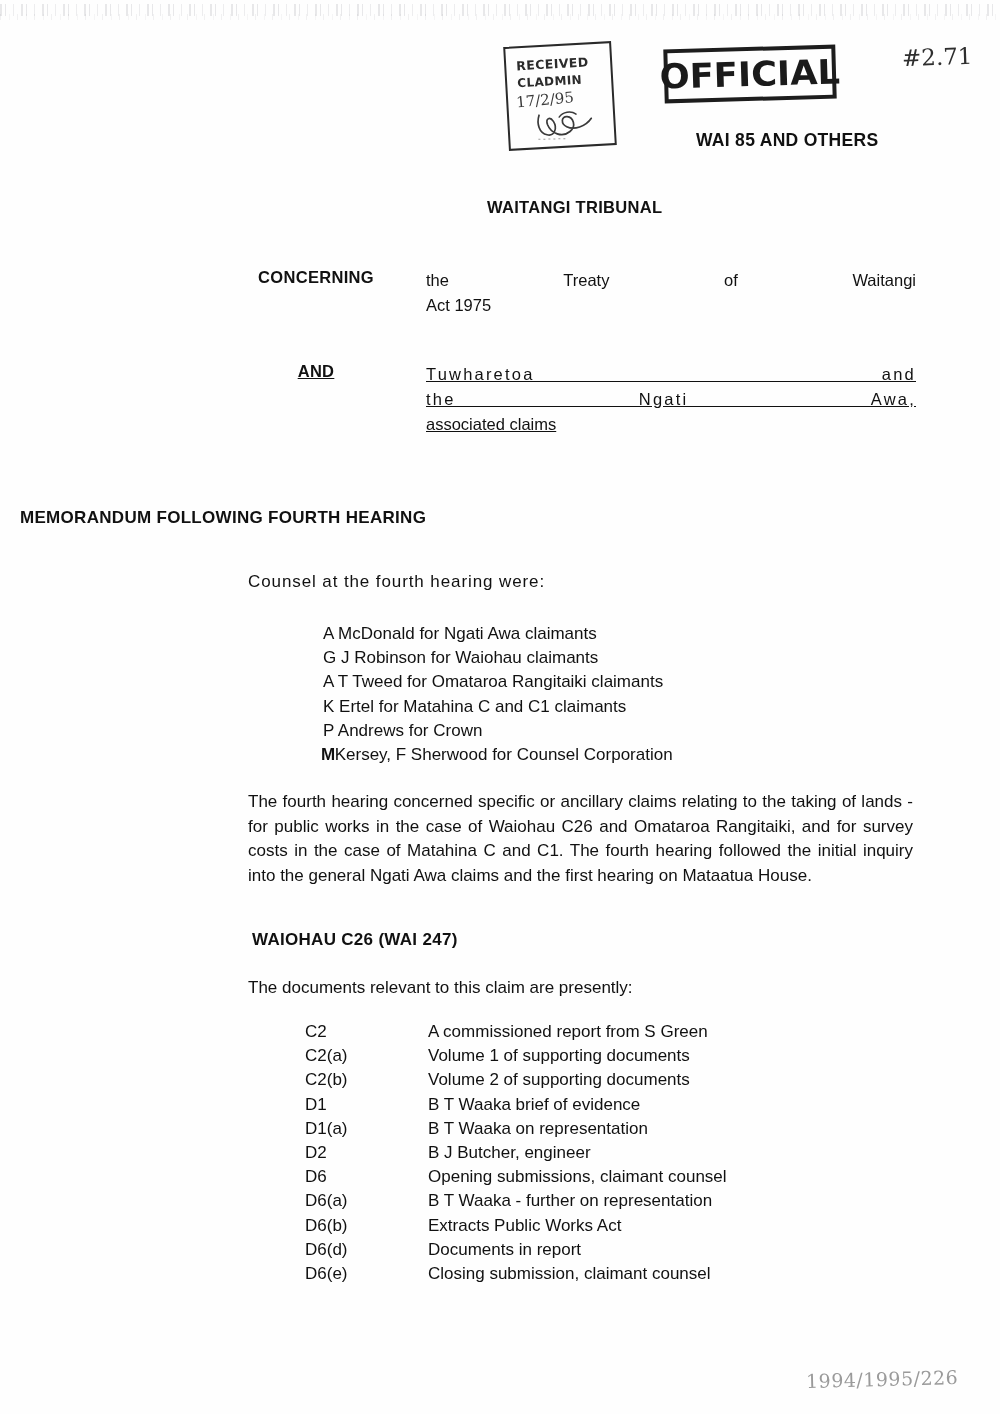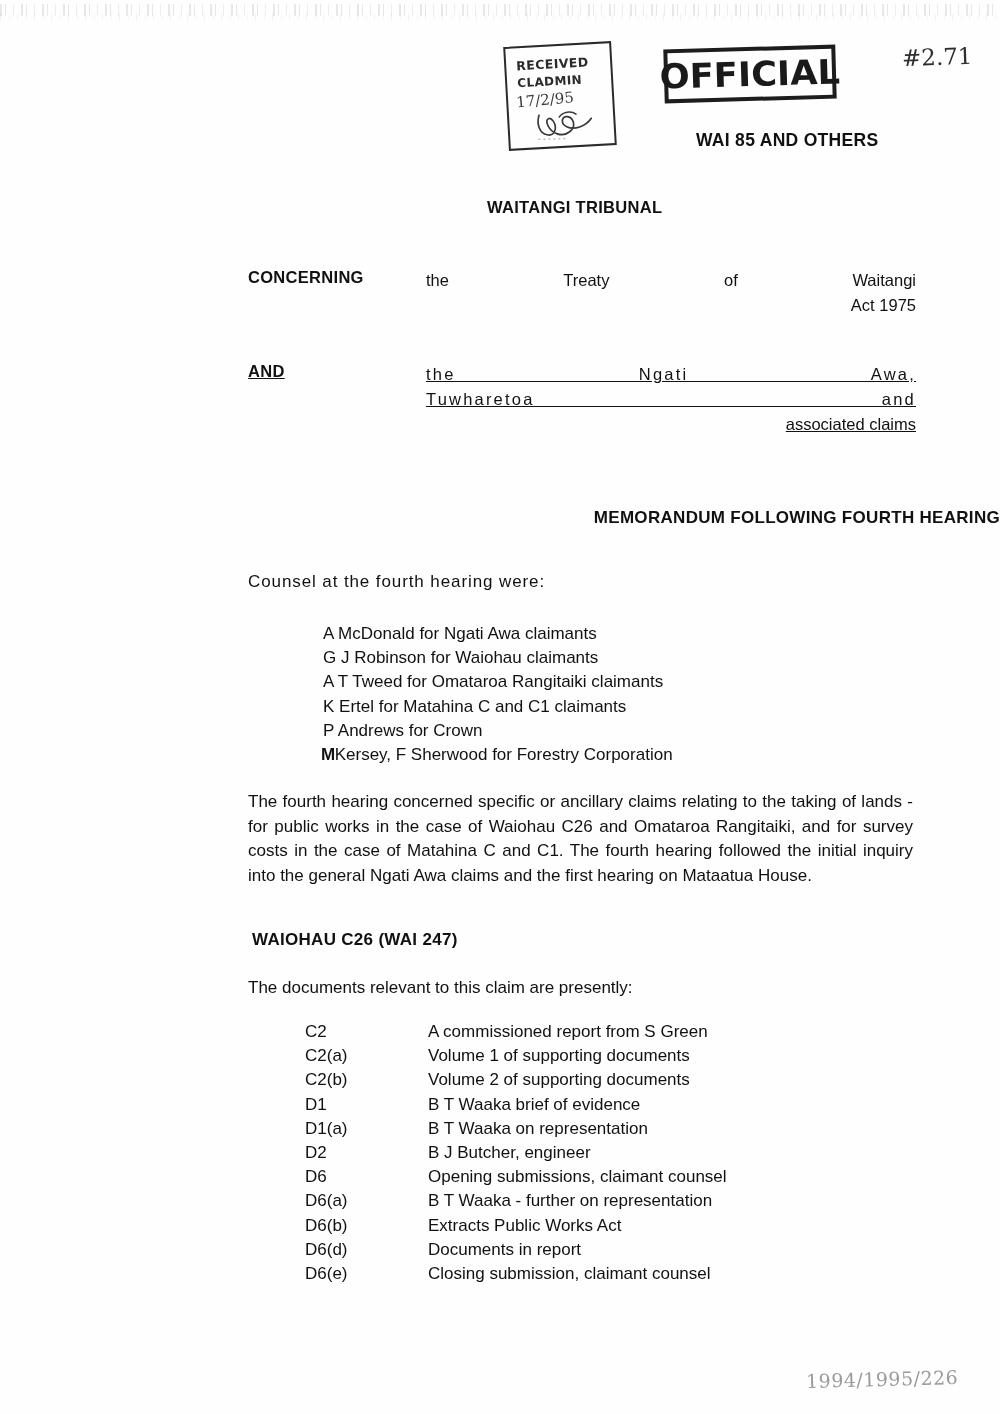--- a/index.html
+++ b/index.html
@@ -157,51 +157,51 @@
   .party-block.concerning { top: 268px; }
   .party-block.andblock   { top: 362px; text-decoration: underline; }
 
   .party-row {
     display: flex;
     align-items: flex-start;
   }
   .party-label {
     width: 178px;
     flex: 0 0 178px;
-    text-align: left;
+    text-align: center;
     padding-right: 42px;
     box-sizing: border-box;
     font-weight: bold;
     font-size: 16.5px;
     letter-spacing: 0.3px;
   }
   .party-value {
     flex: 1 1 auto;
     font-size: 16.5px;
     line-height: 1.5;
   }
   .party-value .j {
     display: block;
     text-align: justify;
     text-align-last: justify;
     white-space: pre;
   }
-  .party-value .plain { display: block; text-align: right; }
+  .party-value .plain { display: block; }
   .party-value .spaced {
     display: block;
     text-align: justify;
     text-align-last: justify;
     letter-spacing: 2.2px;
   }
 
   .memo-title {
     position: absolute;
     left: 0; top: 508px;
     width: 1000px;
-    text-align: right;
+    text-align: left;
     padding-left: 20px;
     box-sizing: border-box;
     font-weight: bold;
     font-size: 17px;
     letter-spacing: 0.3px;
   }
 
   .counsel-intro {
     position: absolute;
     left: 248px; top: 572px;
@@ -296,37 +296,37 @@
         <span class="j">the  Treaty  of  Waitangi</span>
         <span class="plain">Act 1975</span>
       </div>
     </div>
   </div>
 
   <div class="party-block andblock">
     <div class="party-row">
       <div class="party-label">AND</div>
       <div class="party-value">
+        <span class="spaced">Tuwharetoa and</span>
         <span class="spaced">the Ngati Awa,</span>
-        <span class="spaced">Tuwharetoa and</span>
         <span class="plain">associated claims</span>
       </div>
     </div>
   </div>
 
   <div class="memo-title">MEMORANDUM FOLLOWING FOURTH HEARING</div>
 
   <div class="counsel-intro">Counsel at the fourth hearing were:</div>
   <div class="counsel-list">
     <div class="cl-item"><span class="overstruck"></span><span>A McDonald for Ngati Awa claimants</span></div>
     <div class="cl-item"><span class="overstruck"></span><span>G J Robinson for Waiohau claimants</span></div>
     <div class="cl-item"><span class="overstruck"></span><span>A T Tweed for Omataroa Rangitaiki claimants</span></div>
     <div class="cl-item"><span class="overstruck"></span><span>K Ertel for Matahina C and C1 claimants</span></div>
     <div class="cl-item"><span class="overstruck"></span><span>P Andrews for Crown</span></div>
-    <div class="cl-item"><span class="overstruck">M</span><span>Kersey, F Sherwood for Forestry Corporation</span></div>
+    <div class="cl-item"><span class="overstruck">M</span><span>Kersey, F Sherwood for Counsel Corporation</span></div>
   </div>
 
   <div class="body-para">The fourth hearing concerned specific or ancillary claims relating to the taking of lands - for public works in the case of Waiohau C26 and Omataroa Rangitaiki, and for survey costs in the case of Matahina C and C1.  The fourth hearing followed the initial inquiry into the general Ngati Awa claims and the first hearing on Mataatua House.</div>
 
   <div class="section-heading">WAIOHAU C26 (WAI 247)</div>
   <div class="docs-intro">The documents relevant to this claim are presently:</div>
 
   <table class="docs-table">
     <tbody>
       <tr>

